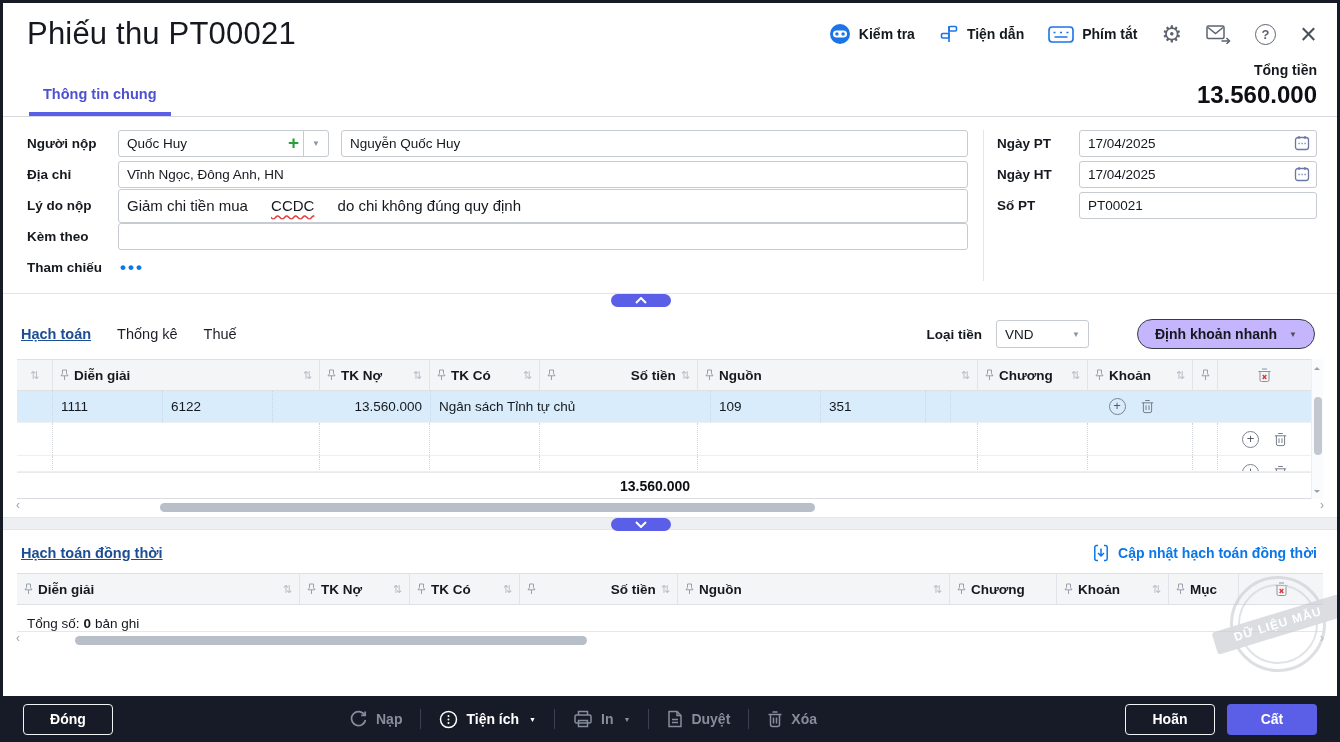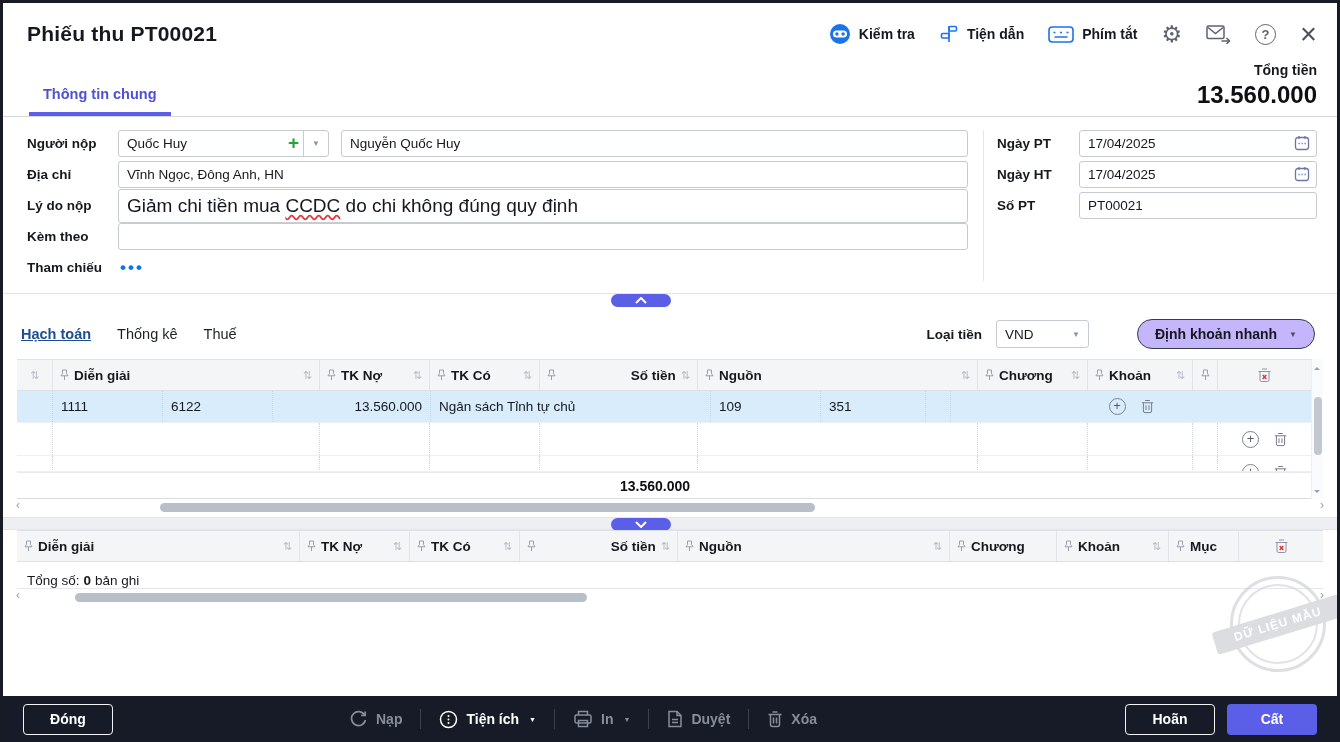--- a/index.html
+++ b/index.html
@@ -2,21 +2,21 @@
 <html><head>
 <meta charset="utf-8">
 <style>
   * { margin:0; padding:0; box-sizing:border-box; }
   body { width:1340px; height:742px; font-family:"Liberation Sans","DejaVu Sans",sans-serif; background:#14171f; overflow:hidden; }
   .window { position:relative; width:1340px; height:742px; background:#fff; border:3px solid #171b25; border-bottom:none; overflow:hidden; }
 
   
   .hdr { padding:12px 20px 0 24px; border-bottom:1px solid #d5d8dd; }
   .hdr-row1 { height:38px; display:flex; align-items:center; }
-  .title { font-size:21px; font-weight:bold; color:#15181e; letter-spacing:.2px; }
+  .title { font-size:31px; font-weight:normal; color:#15181e; letter-spacing:.2px; }
   .hdr-actions { margin-left:auto; display:flex; align-items:center; gap:24px; }
   .hdr-action { display:flex; align-items:center; gap:8px; font-size:14px; font-weight:bold; color:#15181e; cursor:pointer; }
   .hdr-ico { display:flex; align-items:center; justify-content:center; cursor:pointer; color:#5d636e; }
   .gear-glyph { font-size:23px; line-height:23px; color:#5d636e; }
   .help-circle { width:21px; height:21px; border:1.6px solid #5d636e; border-radius:50%; font-size:13px; display:flex; align-items:center; justify-content:center; color:#5d636e; font-weight:bold; }
   .close-glyph { font-size:29px; line-height:24px; color:#4b515c; }
   .hdr-row2 { display:flex; align-items:flex-end; height:63px; }
   .tab { padding:0 14px 10px; margin-left:2px; font-size:14.5px; font-weight:bold; color:#4d51d3; border-bottom:4px solid #5b5fe8; cursor:pointer; }
   .total-box { margin-left:auto; text-align:right; padding-bottom:7px; }
   .total-lbl { font-size:14px; font-weight:bold; color:#15181e; }
@@ -27,21 +27,21 @@
   .form-left { flex:1; display:grid; grid-template-columns:91px 1fr; row-gap:4px; align-content:start; padding-right:15px; }
   .flabel { font-size:13.5px; font-weight:bold; color:#15181e; line-height:27px; }
   .frow { display:flex; align-items:center; height:27px; }
   input.inp { height:27px; border:1px solid #c6cad1; border-radius:3px; padding:0 8px; font-size:13.5px; color:#15181e; font-family:inherit; background:#fff; }
   .grow { flex:1; }
   .combo { position:relative; width:212px; display:flex; }
   .combo input { width:186px; border-radius:3px 0 0 3px; padding-right:24px; }
   .plus-ic { position:absolute; right:31px; top:2px; color:#27a13a; font-size:19px; font-weight:bold; cursor:pointer; }
   .combo-dd { width:26px; height:27px; border:1px solid #c6cad1; border-left:1px solid #c6cad1; margin-left:-1px; border-radius:0 3px 3px 0; display:flex; align-items:center; justify-content:center; color:#8d93a0; font-size:8px; cursor:pointer; background:#fff; }
   .name-inp { margin-left:11px; }
-  .inp-like { height:34px; border:1px solid #c6cad1; border-radius:3px; padding:0 8px; font-size:19px; color:#15181e; display:flex; align-items:center; flex:1; white-space:pre; background:#fff; }
+  .inp-like { height:34px; border:1px solid #c6cad1; border-radius:3px; padding:0 8px; font-size:15px; color:#15181e; display:flex; align-items:center; flex:1; white-space:pre; background:#fff;gap:19px; }
   .squiggle { text-decoration:underline; text-decoration-style:wavy; text-decoration-color:#e23b3b; text-underline-offset:3px; }
   .ref-dots { color:#0c78e8; font-weight:bold; font-size:17px; letter-spacing:2px; line-height:10px; cursor:pointer; padding-left:2px; }
   .form-right { width:334px; border-left:1px solid #e4e6ea; padding-left:13px; display:grid; grid-template-columns:82px 1fr; row-gap:4px; align-content:start; }
   .dfield { position:relative; display:flex; }
   .dfield input { width:100%; padding-right:28px; }
   .cal-ic { position:absolute; right:7px; top:5px; cursor:pointer; }
 
   
   .divider1 { position:relative; height:14px; border-top:1px solid #e2e4e8; }
   .band { position:relative; height:13px; margin-top:4px; background:#edeff3; border-top:1px solid #e2e5e9; border-bottom:1px solid #e2e5e9; }
@@ -401,20 +401,30 @@
   </div>
 
   <div class="band">
     <div class="pill">
       <svg width="12" height="7" viewBox="0 0 12 7" fill="none" stroke="#fff" stroke-width="2">
           <path d="M1 1l5 5 5-5"></path>
         </svg>
     </div>
   </div>
 
+  <div class="sim-bar">
+    <span class="sec-link">Hạch toán đồng thời</span>
+    <div class="upd-link">
+      <svg width="16" height="18" viewBox="0 0 16 18" fill="none" stroke="#0b76e8" stroke-width="1.5">
+          <path d="M5 1.5H3.5A1.7 1.7 0 001.8 3.2v11.6a1.7 1.7 0 001.7 1.7H5M11 1.5h1.5a1.7 1.7 0 011.7 1.7v11.6a1.7 1.7 0 01-1.7 1.7H11"></path>
+          <path d="M8 4.5v7M5 9l3 3 3-3"></path>
+        </svg>
+      <span>Cập nhật hạch toán đồng thời</span>
+    </div>
+  </div>
 
   <div class="tblwrap">
     <div class="thead">
       <div class="th d1">
           <svg width="9" height="12" viewBox="0 0 9 12" fill="none" stroke="#9aa0aa">
             <path d="M2.5 1h4v3.6L8 6.8H1l1.5-2.2z"></path>
             <line x1="4.5" y1="6.8" x2="4.5" y2="11"></line>
           </svg>
           <span class="lbl">Diễn giải</span>
           <span class="sort">⇅</span>

